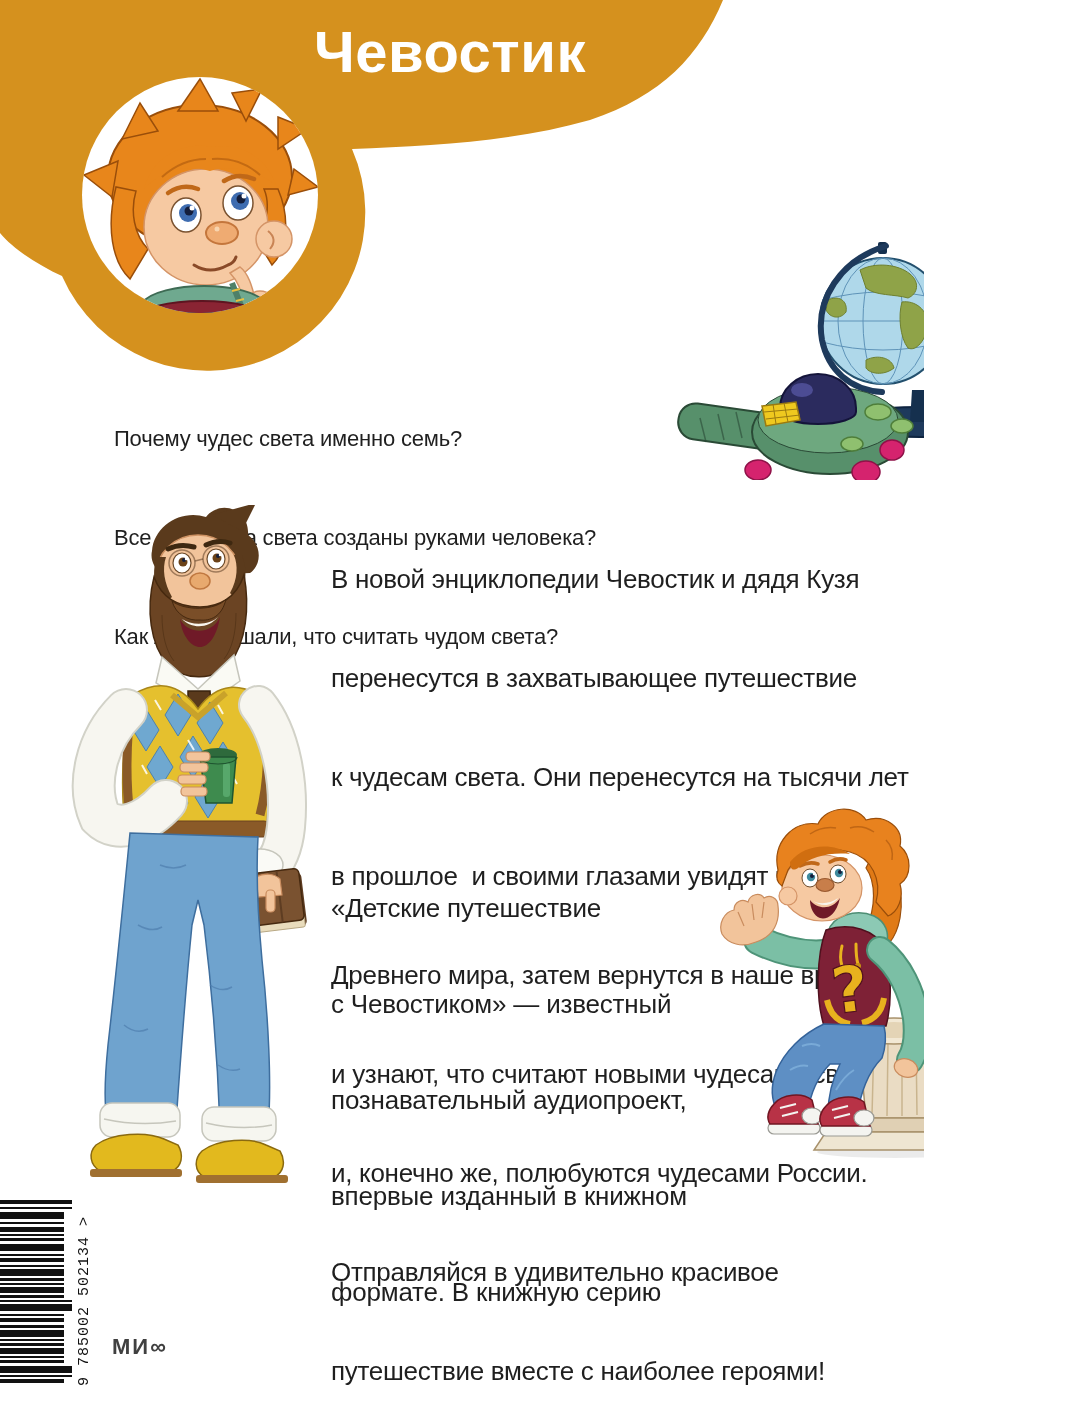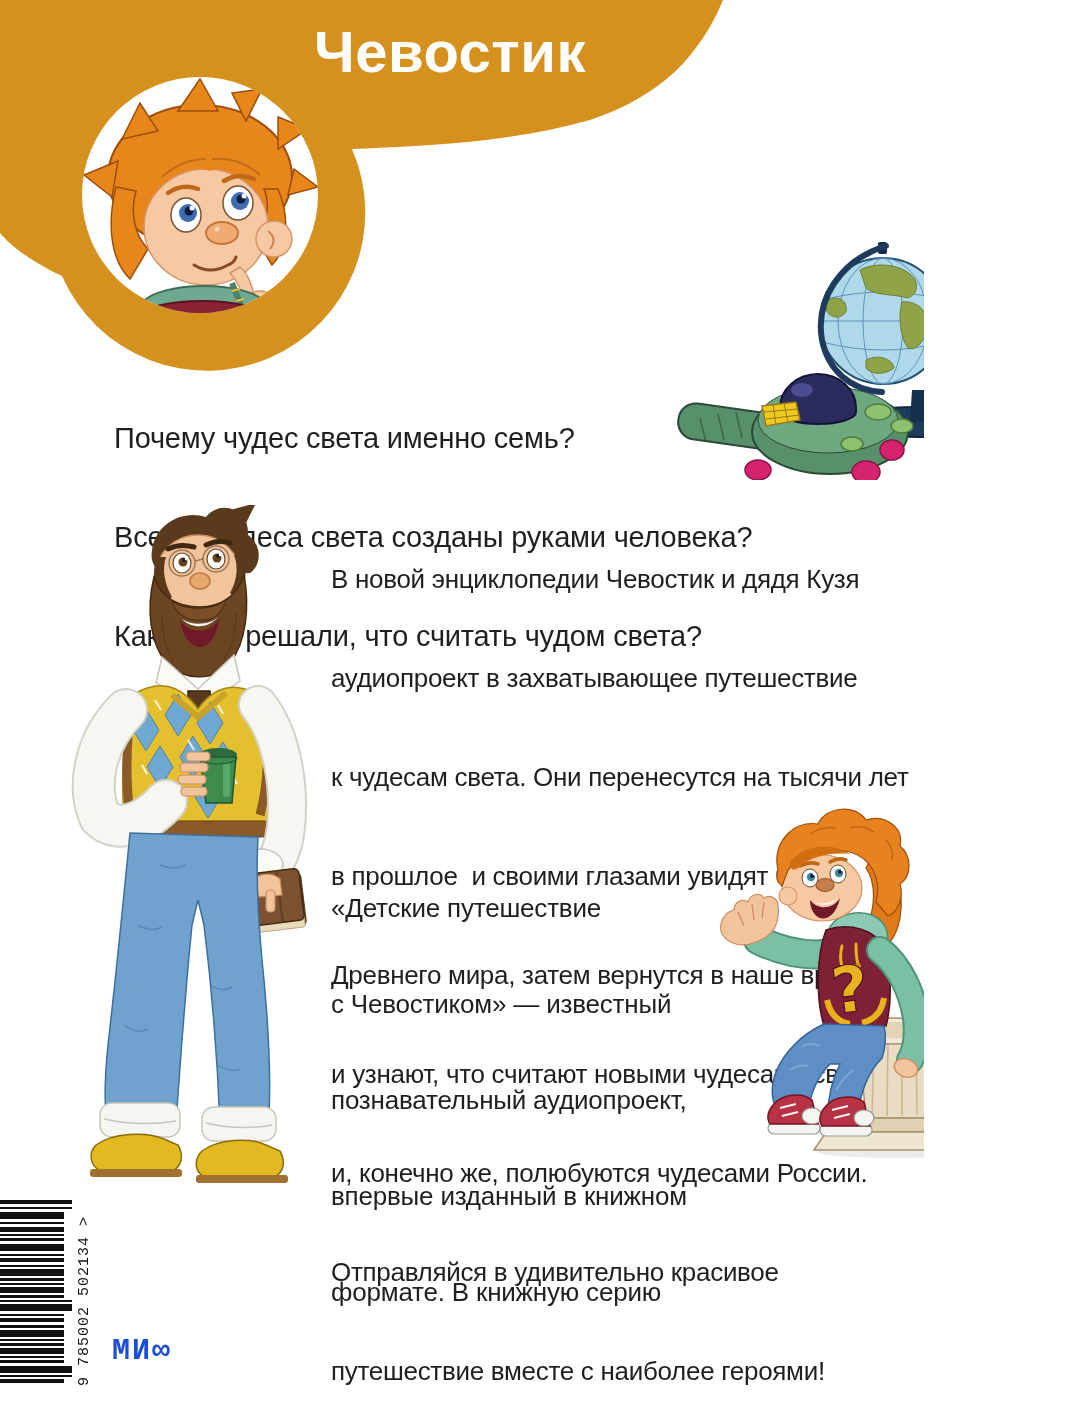--- a/index.html
+++ b/index.html
@@ -4,32 +4,32 @@
 <style>
   html,body{margin:0;padding:0;background:#ffffff;}
   .cover{position:relative;width:924px;height:1425px;background:#fff;overflow:hidden;
          font-family:"Liberation Sans","DejaVu Sans",sans-serif;color:#1f1f1f;}
   .blob-svg{position:absolute;left:0;top:0;width:1085px;height:430px;}
   .title{position:absolute;left:160px;top:18px;width:580px;text-align:center;
          font-size:58px;font-weight:bold;color:#ffffff;letter-spacing:0.5px;}
   .medallion{position:absolute;left:82px;top:77px;width:236px;height:236px;border-radius:50%;
              background:#ffffff;overflow:hidden;}
   .medallion svg{display:block;width:236px;height:236px;}
-  .questions{position:absolute;left:114px;top:356px;font-size:29px;line-height:33px;
+  .questions{position:absolute;left:114px;top:356px;font-size:22px;line-height:33px;
              letter-spacing:-0.2px;white-space:pre-wrap;}
   .para1{position:absolute;left:331px;top:497px;font-size:26px;line-height:33px;
          letter-spacing:-0.3px;white-space:pre-wrap;}
   .para2{position:absolute;left:331px;top:828px;font-size:26px;line-height:32px;
          letter-spacing:-0.2px;white-space:pre-wrap;}
   .globe-svg{position:absolute;left:670px;top:240px;width:400px;height:240px;}
   .uncle-svg{position:absolute;left:60px;top:505px;width:270px;height:680px;}
   .boy-svg{position:absolute;left:690px;top:800px;width:310px;height:360px;}
   .barcode{position:absolute;left:0;top:1198px;width:100px;height:192px;}
-  .logo{position:absolute;left:112px;top:1334px;font-size:30px;font-weight:600;
-        letter-spacing:2px;color:#1d4ed8;font-family:Liberation Mono, monospace;}
+  .logo{position:absolute;left:112px;top:1334px;font-size:22px;font-weight:600;
+        letter-spacing:2px;color:#404040;}
 </style>
 </head>
 <body>
 
 <div class="cover">
 
   <svg class="blob-svg" viewBox="0 0 1085 430" aria-hidden="true">
     <path d="M0,0 L723,0 C700,55 662,96 590,120 C512,142 430,146 352,149 A158,158 0 0 1 62,276 C40,266 14,250 0,233 Z" fill="#D5911E"></path>
   </svg>
 
@@ -189,21 +189,21 @@
     <path d="M44,614 q36,8 72,2 M146,618 q34,8 66,2" stroke="#C6C6BC" stroke-width="1.5" fill="none"></path>
 
     <path d="M36,640 C52,628 86,626 104,634 L118,640 C124,650 122,662 112,666 L40,666 C30,660 28,648 36,640 Z" fill="#E2B91E" stroke="#8A6A10" stroke-width="1.5"></path>
     <rect x="30" y="664" width="92" height="8" rx="3" fill="#A07030"></rect>
     <path d="M142,646 C158,634 190,632 206,640 L220,646 C226,656 224,668 214,672 L144,672 C134,666 134,654 142,646 Z" fill="#E2B91E" stroke="#8A6A10" stroke-width="1.5"></path>
     <rect x="136" y="670" width="92" height="8" rx="3" fill="#A07030"></rect>
   </svg>
 
   <div class="para1">
     <div>В новой энциклопедии Чевостик и дядя Кузя</div>
-    <div>аудиопроект в захватывающее путешествие</div>
+    <div>перенесутся в захватывающее путешествие</div>
     <div>к чудесам света. Они перенесутся на тысячи лет</div>
     <div>в прошлое  и своими глазами увидят чудеса</div>
     <div>Древнего мира, затем вернутся в наше время</div>
     <div>и узнают, что считают новыми чудесами света,</div>
     <div>и, конечно же, полюбуются чудесами России.</div>
     <div>Отправляйся в удивительно красивое</div>
     <div>путешествие вместе с наиболее героями!</div>
   </div>
 
   <div class="para2">

